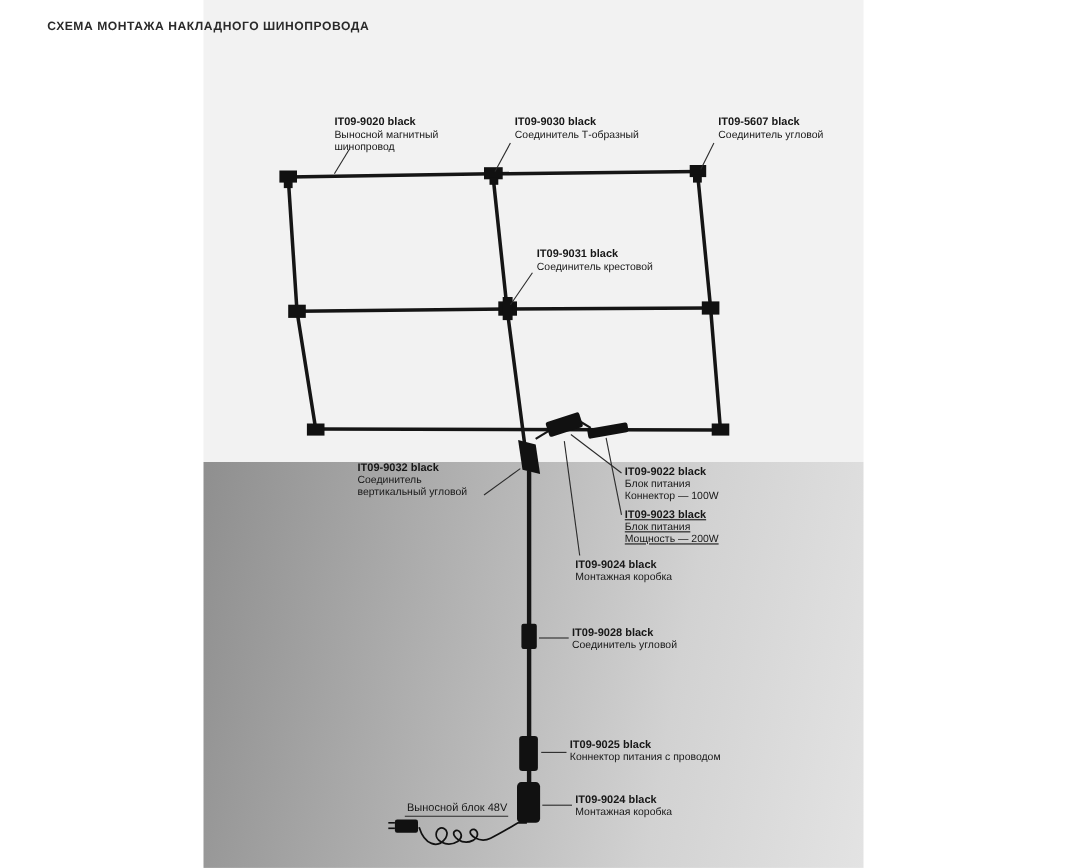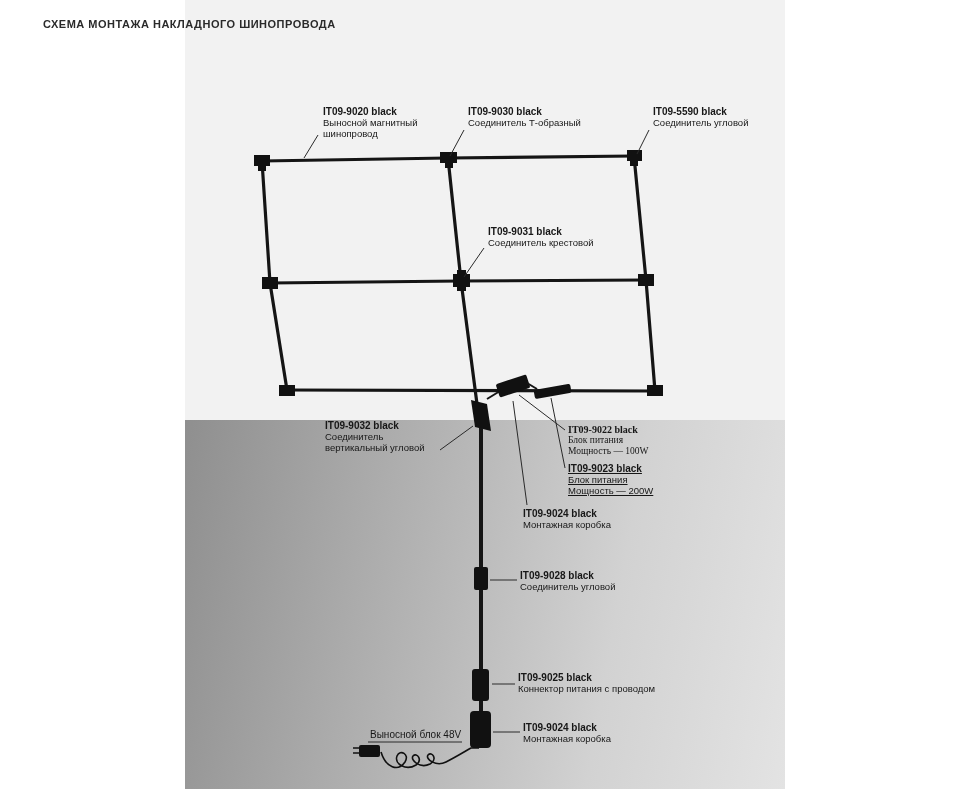--- a/index.html
+++ b/index.html
@@ -97,51 +97,51 @@
       <line x1="565" y1="430" x2="519" y2="395"></line>
       <line x1="565" y1="468" x2="551" y2="398"></line>
       <line x1="527" y1="505" x2="513" y2="401"></line>
       <line x1="517" y1="580" x2="490" y2="580"></line>
       <line x1="515" y1="684" x2="492" y2="684"></line>
       <line x1="520" y1="732" x2="493" y2="732"></line>
       <line x1="368" y1="742" x2="462" y2="742"></line>
     </g>
   </svg>
 
-  <div class="label" style="left:323px;top:106px;">
+  <div class="label" style="left:304px;top:106px;">
     <div class="code">IT09-9020 black</div>
     <div>Выносной магнитный</div>
     <div>шинопровод</div>
   </div>
 
   <div class="label" style="left:468px;top:106px;">
     <div class="code">IT09-9030 black</div>
     <div>Соединитель Т-образный</div>
   </div>
 
   <div class="label" style="left:653px;top:106px;">
-    <div class="code">IT09-5590 black</div>
+    <div class="code">IT09-5607 black</div>
     <div>Соединитель угловой</div>
   </div>
 
   <div class="label" style="left:488px;top:226px;">
     <div class="code">IT09-9031 black</div>
     <div>Соединитель крестовой</div>
   </div>
 
   <div class="label" style="left:325px;top:420px;">
     <div class="code">IT09-9032 black</div>
     <div>Соединитель</div>
     <div>вертикальный угловой</div>
   </div>
 
-  <div class="label" style="left:568px;top:424px;font-family:Liberation Serif, serif;">
+  <div class="label" style="left:568px;top:424px;">
     <div class="code">IT09-9022 black</div>
     <div>Блок питания</div>
-    <div>Мощность — 100W</div>
+    <div>Коннектор — 100W</div>
   </div>
 
   <div class="label" style="left:568px;top:463px;text-decoration:underline;">
     <div class="code">IT09-9023 black</div>
     <div>Блок питания</div>
     <div>Мощность — 200W</div>
   </div>
 
   <div class="label" style="left:523px;top:508px;">
     <div class="code">IT09-9024 black</div>

